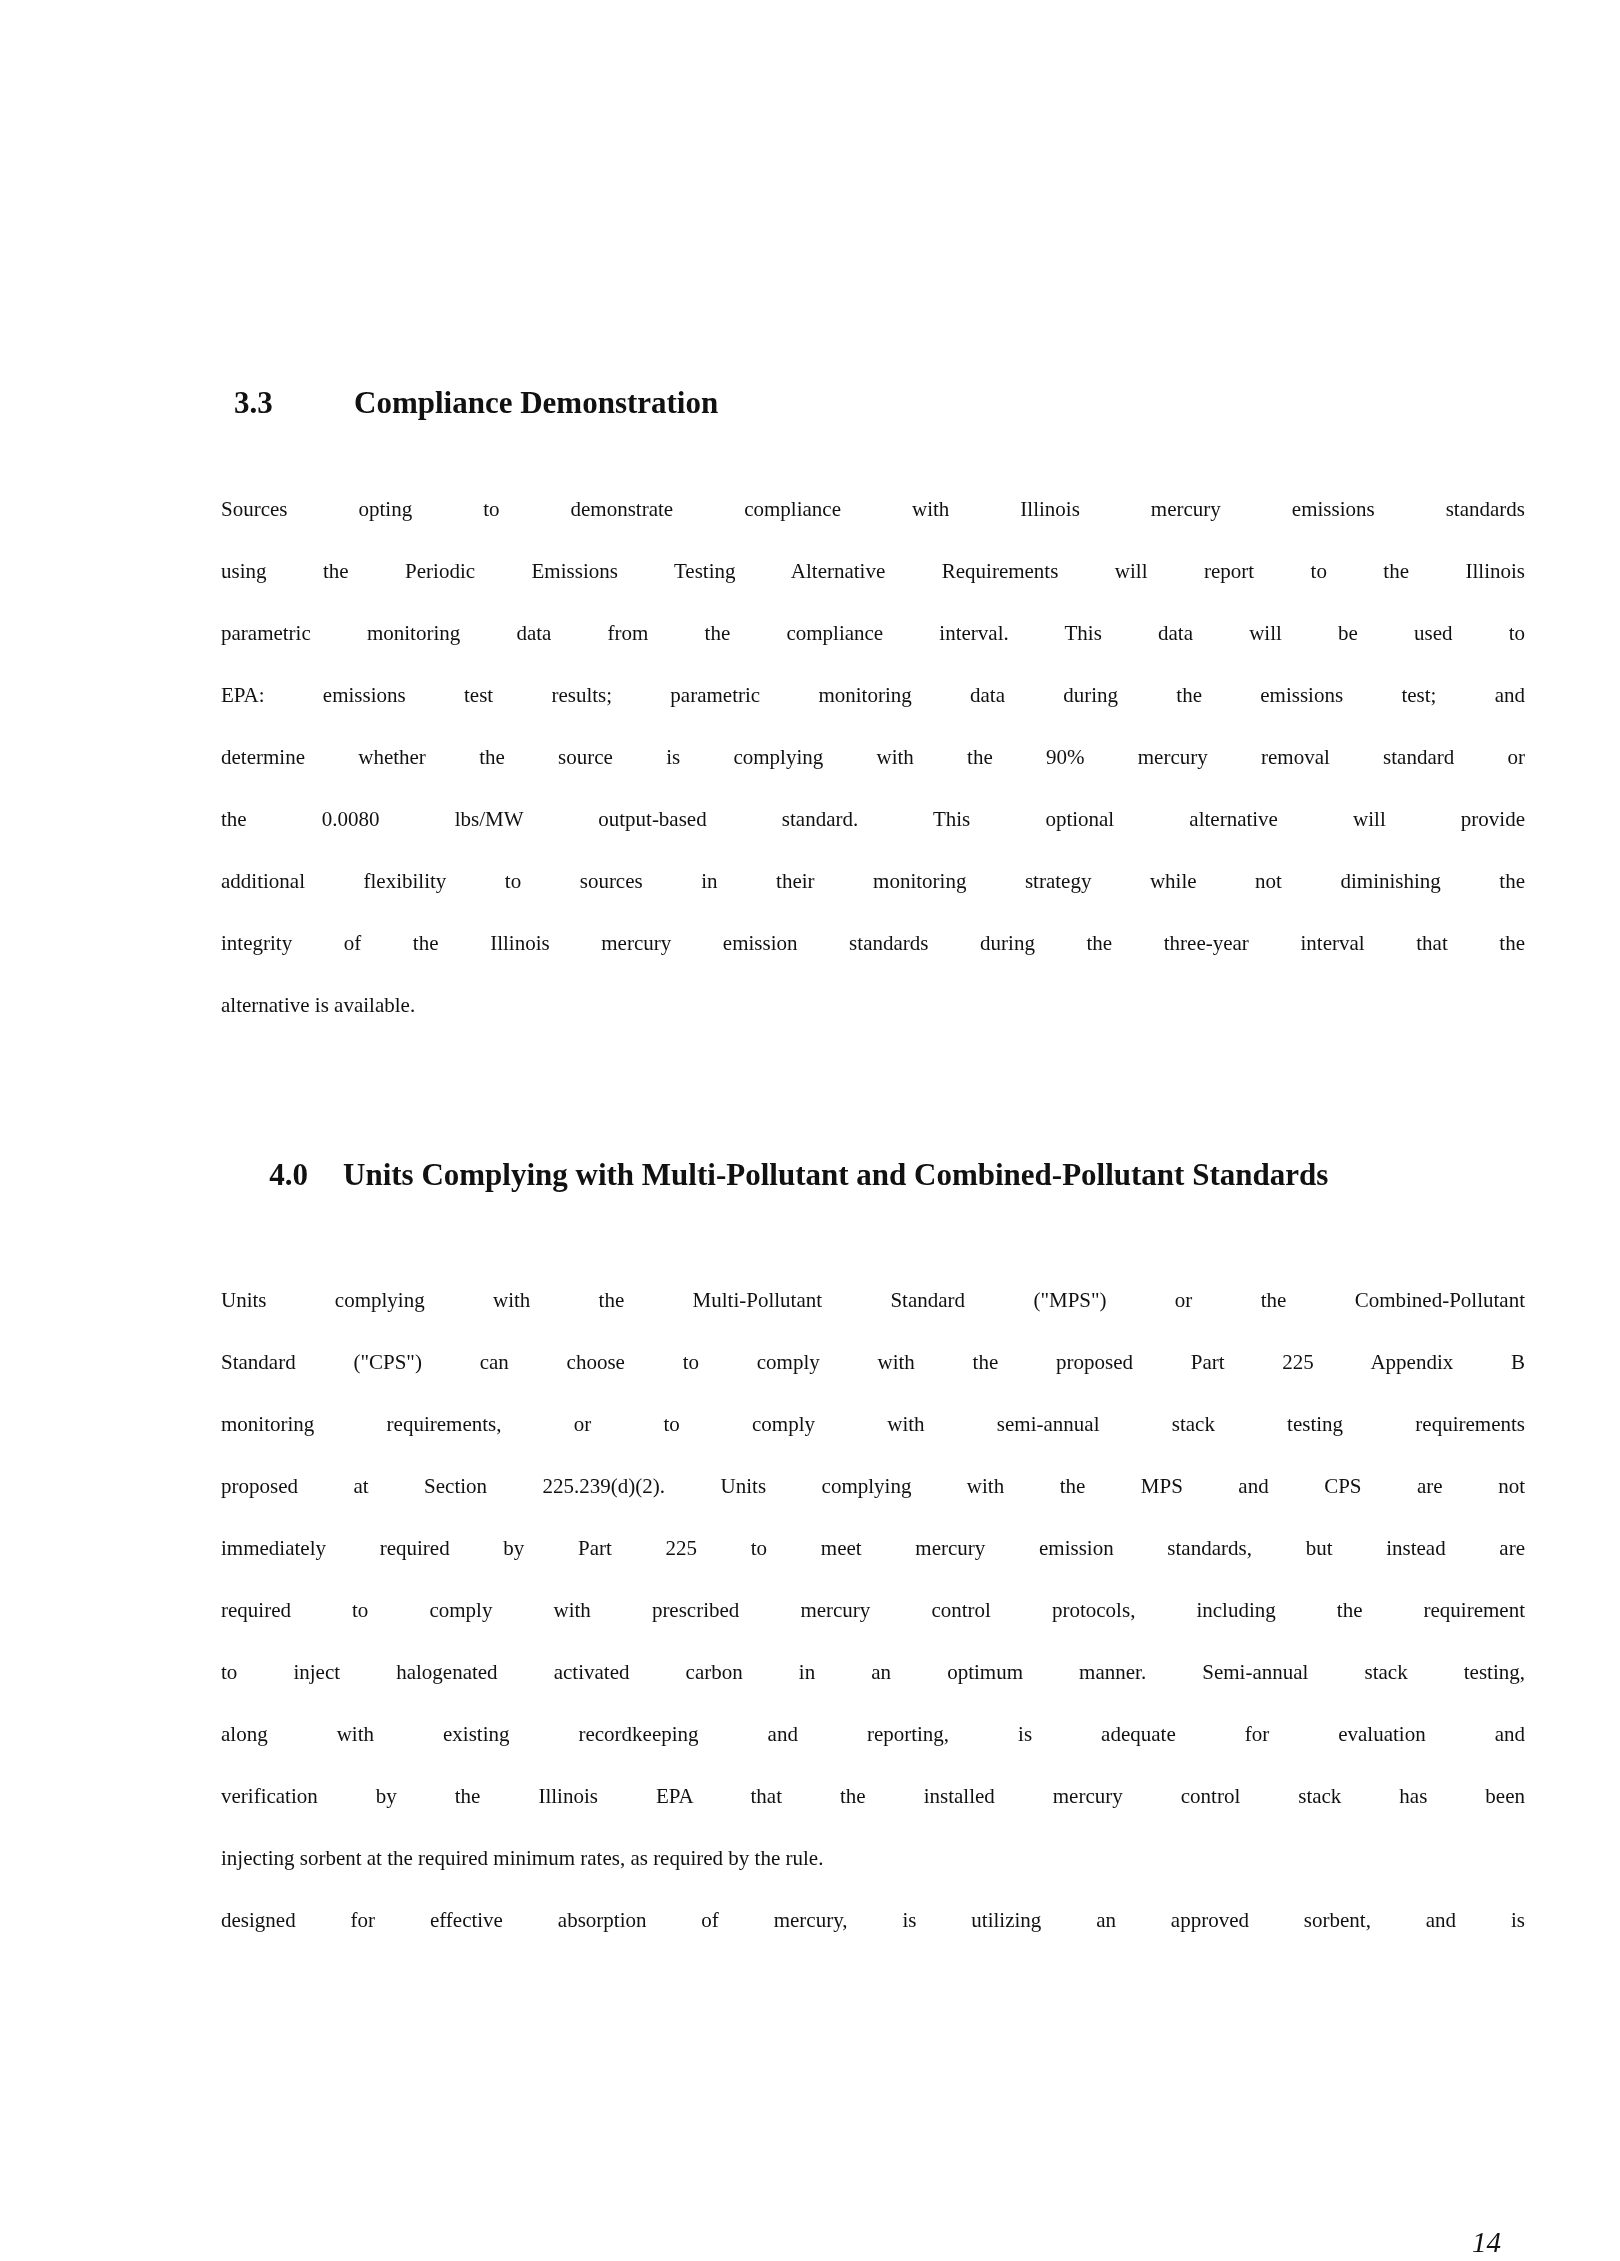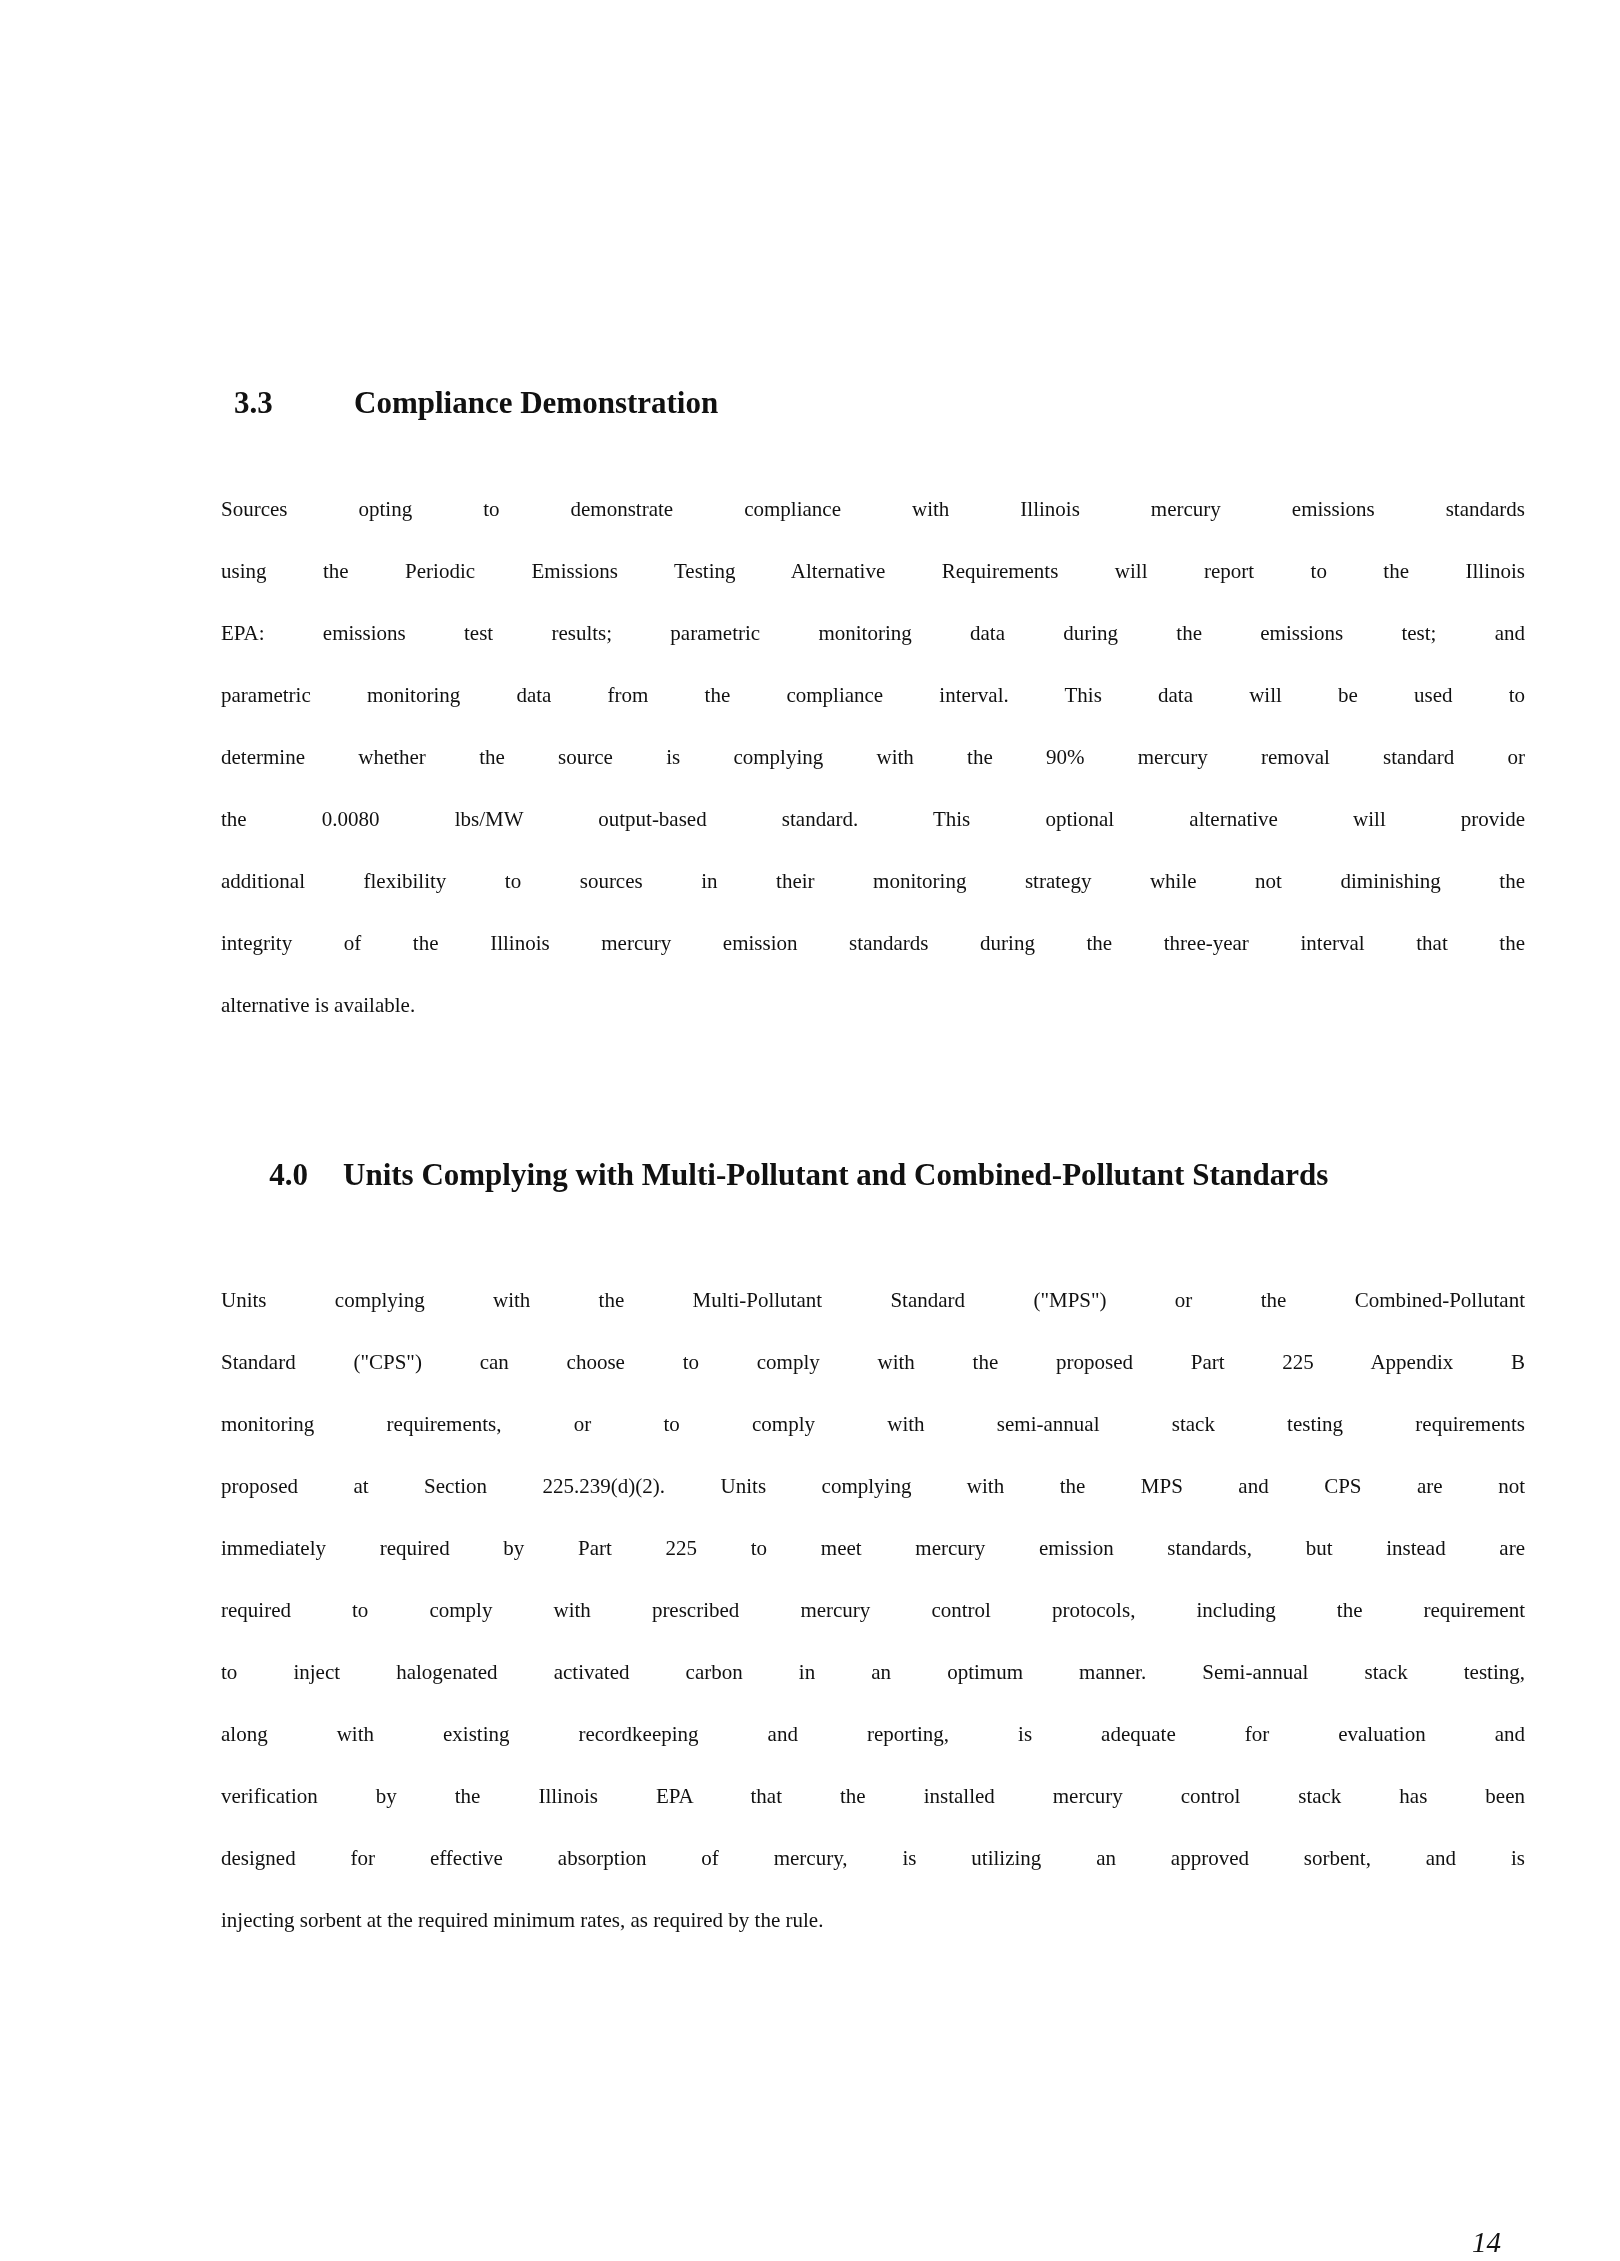--- a/index.html
+++ b/index.html
@@ -21,22 +21,22 @@
 </head>
 <body>
 
 <div class="heading h33">
   <span class="num">3.3</span><span>Compliance Demonstration</span>
 </div>
 
 <div class="para p1">
   <span class="line">Sources opting to demonstrate compliance with Illinois mercury emissions standards</span>
   <span class="line">using the Periodic Emissions Testing Alternative Requirements will report to the Illinois</span>
+  <span class="line">parametric monitoring data from the compliance interval.  This data will be used to</span>
   <span class="line">EPA: emissions test results; parametric monitoring data during the emissions test; and</span>
-  <span class="line">parametric monitoring data from the compliance interval.  This data will be used to</span>
   <span class="line">determine whether the source is complying with the 90% mercury removal standard or</span>
   <span class="line">the 0.0080 lbs/MW output-based standard.  This optional alternative will provide</span>
   <span class="line">additional flexibility to sources in their monitoring strategy while not diminishing the</span>
   <span class="line">integrity of the Illinois mercury emission standards during the three-year interval that the</span>
   <span class="line last">alternative is available.</span>
 </div>
 
 <div class="heading h40">
   <span class="num">4.0</span><span>Units Complying with Multi-Pollutant and Combined-Pollutant Standards</span>
 </div>
@@ -44,18 +44,18 @@
 <div class="para p2">
   <span class="line">Units complying with the Multi-Pollutant Standard ("MPS") or the Combined-Pollutant</span>
   <span class="line">Standard ("CPS") can choose to comply with the proposed Part 225 Appendix B</span>
   <span class="line">monitoring requirements, or to comply with semi-annual stack testing requirements</span>
   <span class="line">proposed at Section 225.239(d)(2).  Units complying with the MPS and CPS are not</span>
   <span class="line">immediately required by Part 225 to meet mercury emission standards, but instead are</span>
   <span class="line">required to comply with prescribed mercury control protocols, including the requirement</span>
   <span class="line">to inject halogenated activated carbon in an optimum manner.  Semi-annual stack testing,</span>
   <span class="line">along with existing recordkeeping and reporting, is adequate for evaluation and</span>
   <span class="line">verification by the Illinois EPA that the installed mercury control stack has been</span>
+  <span class="line last">injecting sorbent at the required minimum rates, as required by the rule.</span>
   <span class="line">designed for effective absorption of mercury, is utilizing an approved sorbent, and is</span>
-  <span class="line last">injecting sorbent at the required minimum rates, as required by the rule.</span>
 </div>
 
 <div class="pagenum">14</div>
 
 
 </body></html>

